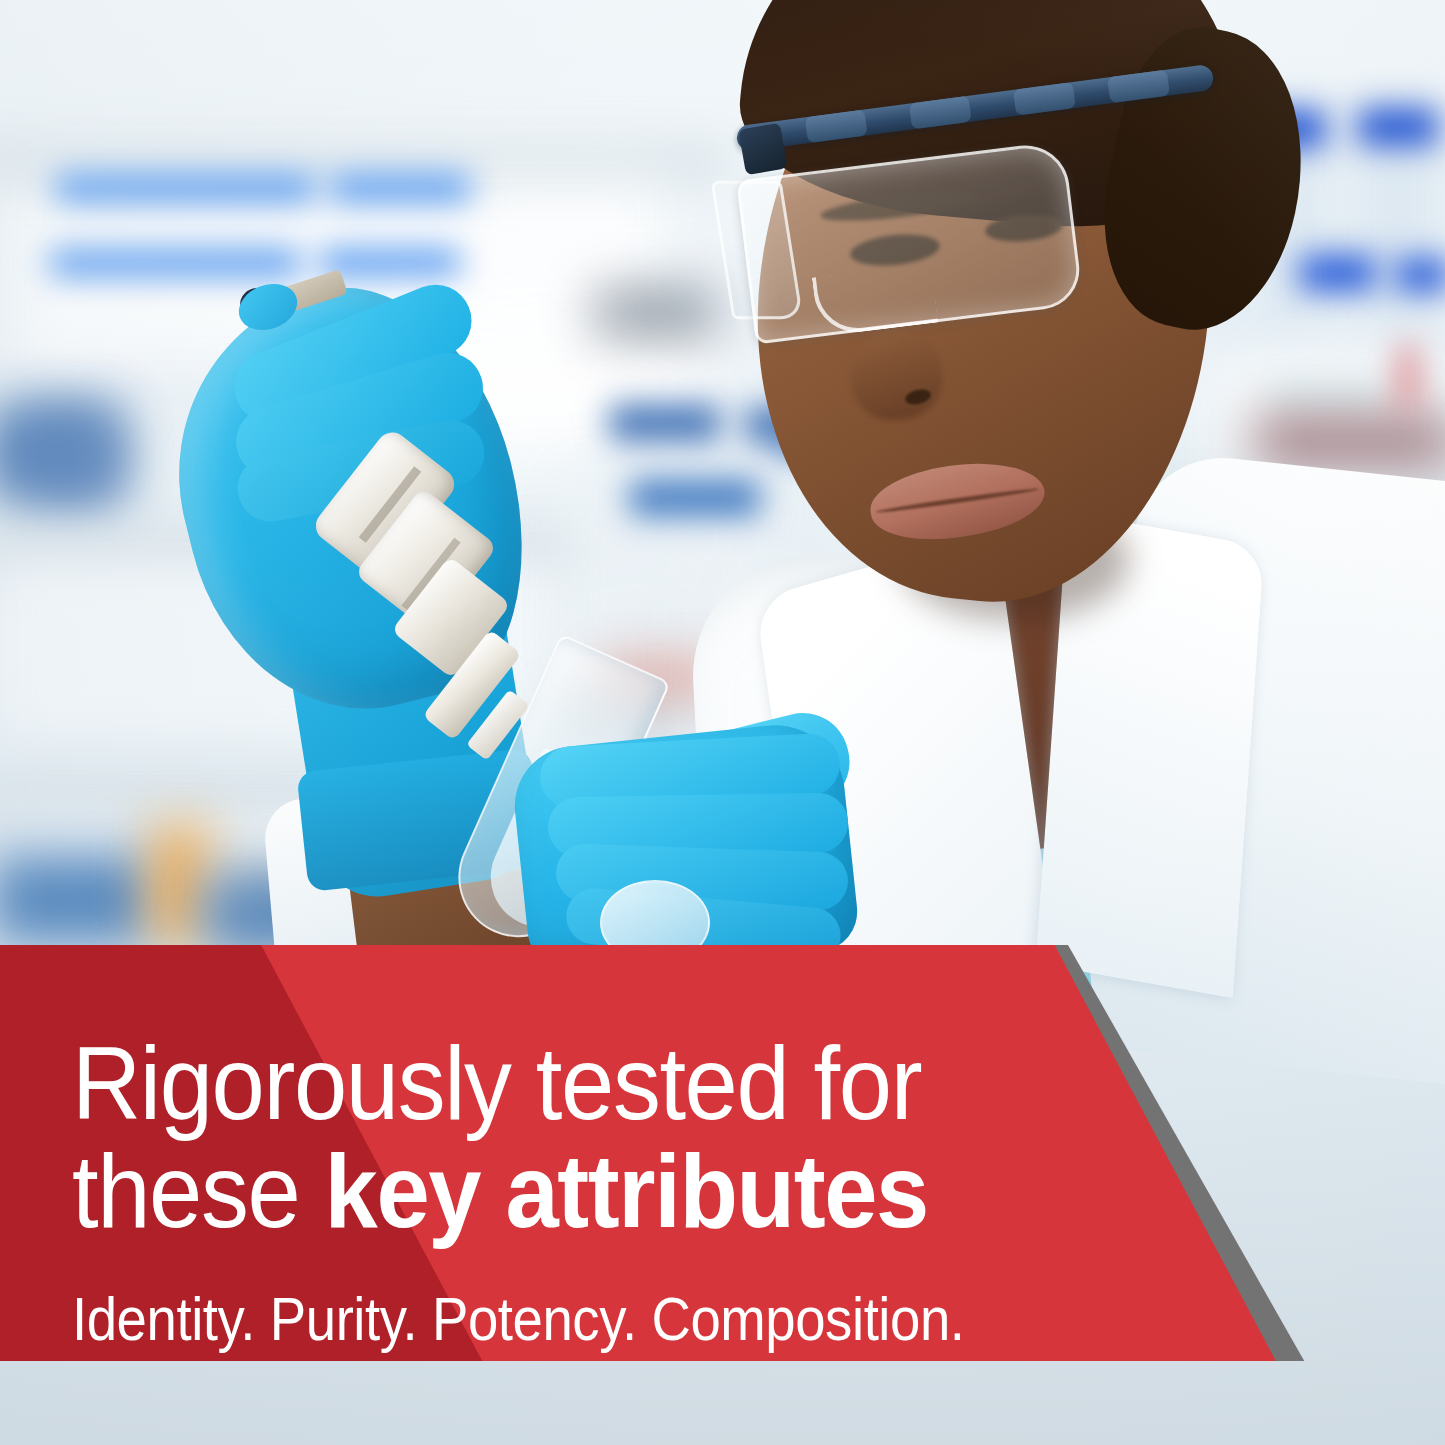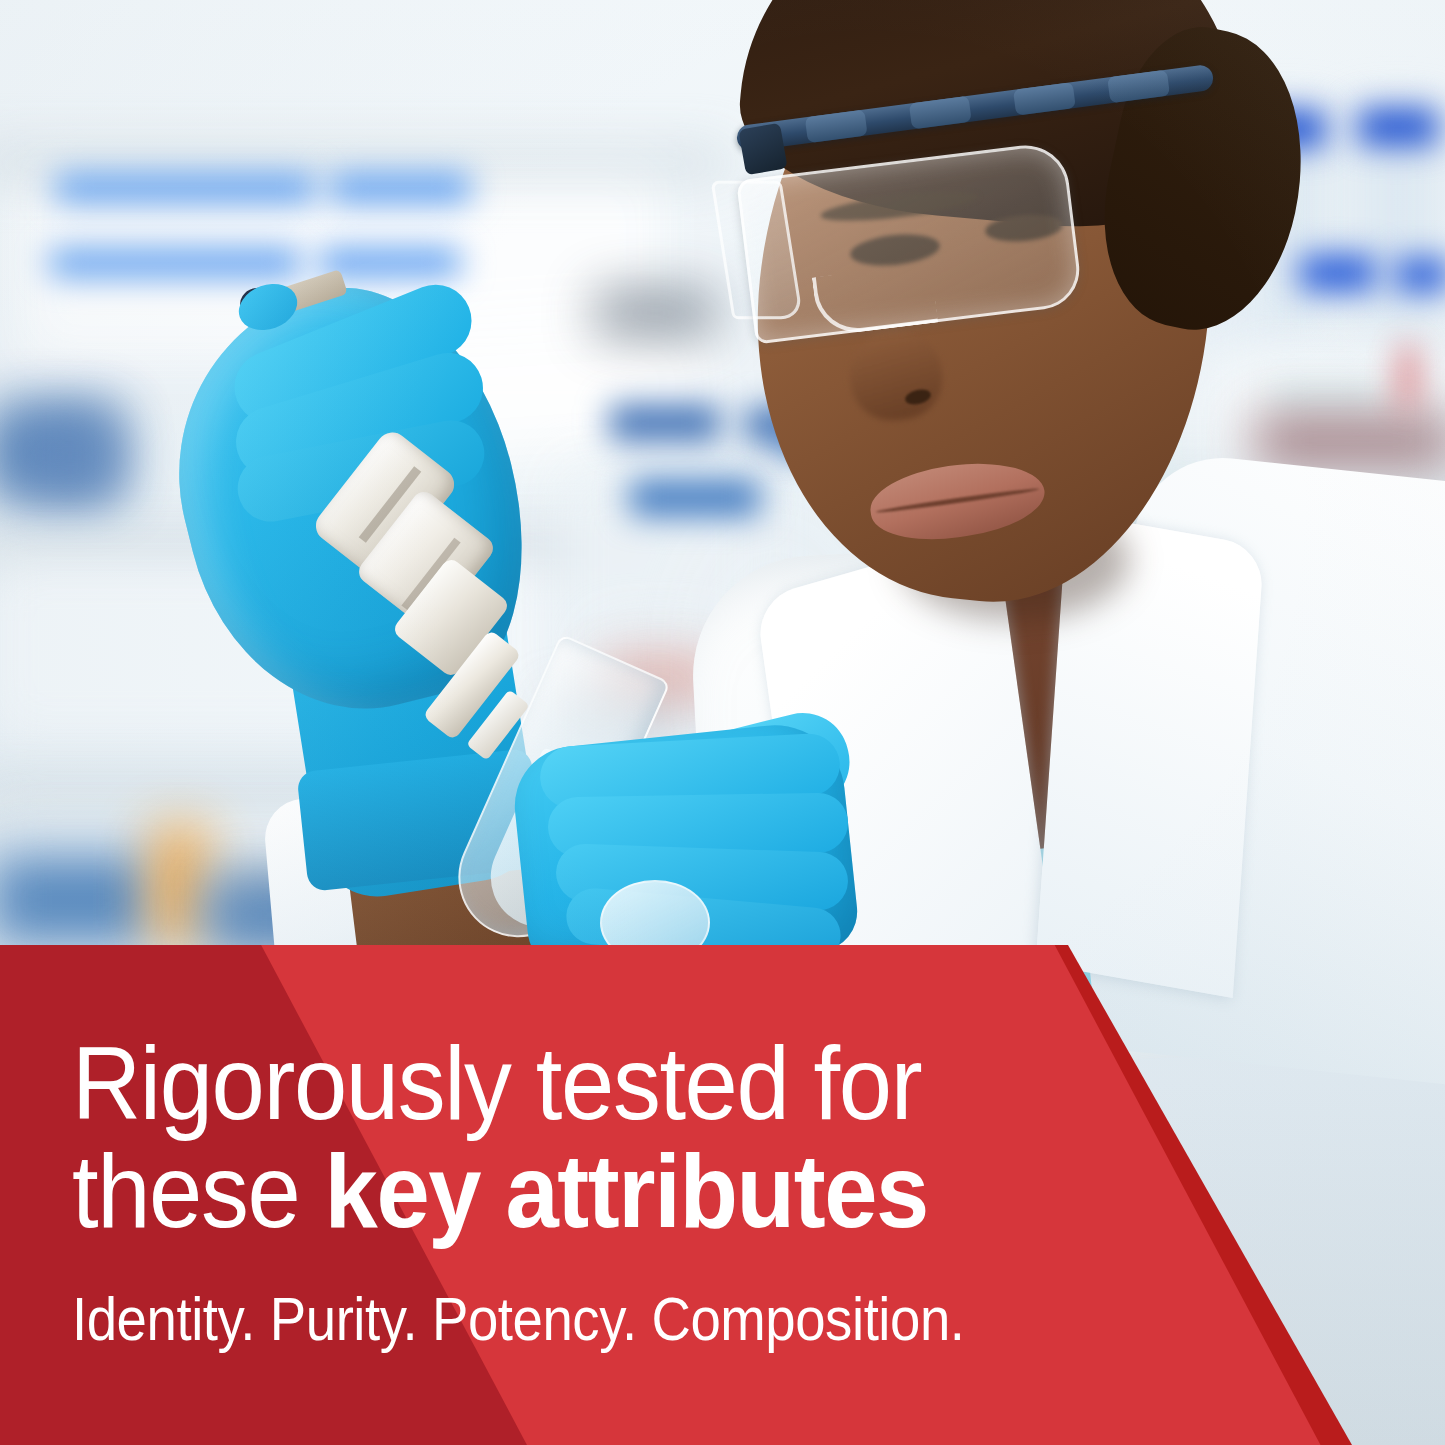--- a/index.html
+++ b/index.html
@@ -383,24 +383,24 @@
 
   
   .photo-soft {
     position:absolute; inset:0;
     background:radial-gradient(ellipse at 60% 35%, rgba(255,255,255,0) 35%, rgba(190,205,215,.18) 100%);
     pointer-events:none;
   }
 
   
   .banner {
-    position:absolute; left:0; top:945px; width:1445px; height:500px;
+    position:absolute; left:0; top:945px; width:1445px; height:416px;
     clip-path: polygon(0 0, 1068px 0, 1352px 500px, 0 500px);
     overflow:hidden;
-    background:#b91c1c;
+    background:#737373;
   }
   .banner-stripe-light {
     position:absolute; left:-420px; top:-260px;
     width:1180px; height:1560px;
     background:#D6363B;
     transform: rotate(-28deg);
     transform-origin: top left;
   }
   .banner-wedge-dark {
     position:absolute; left:-540px; top:240px;

